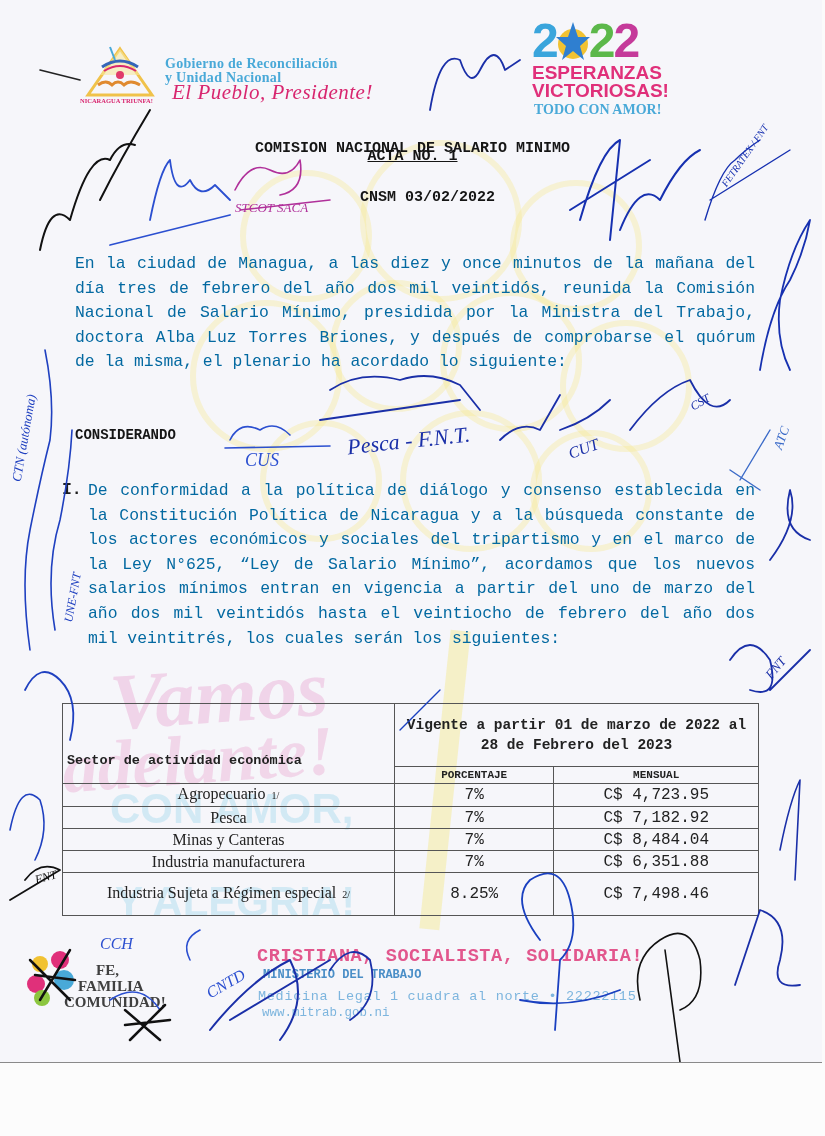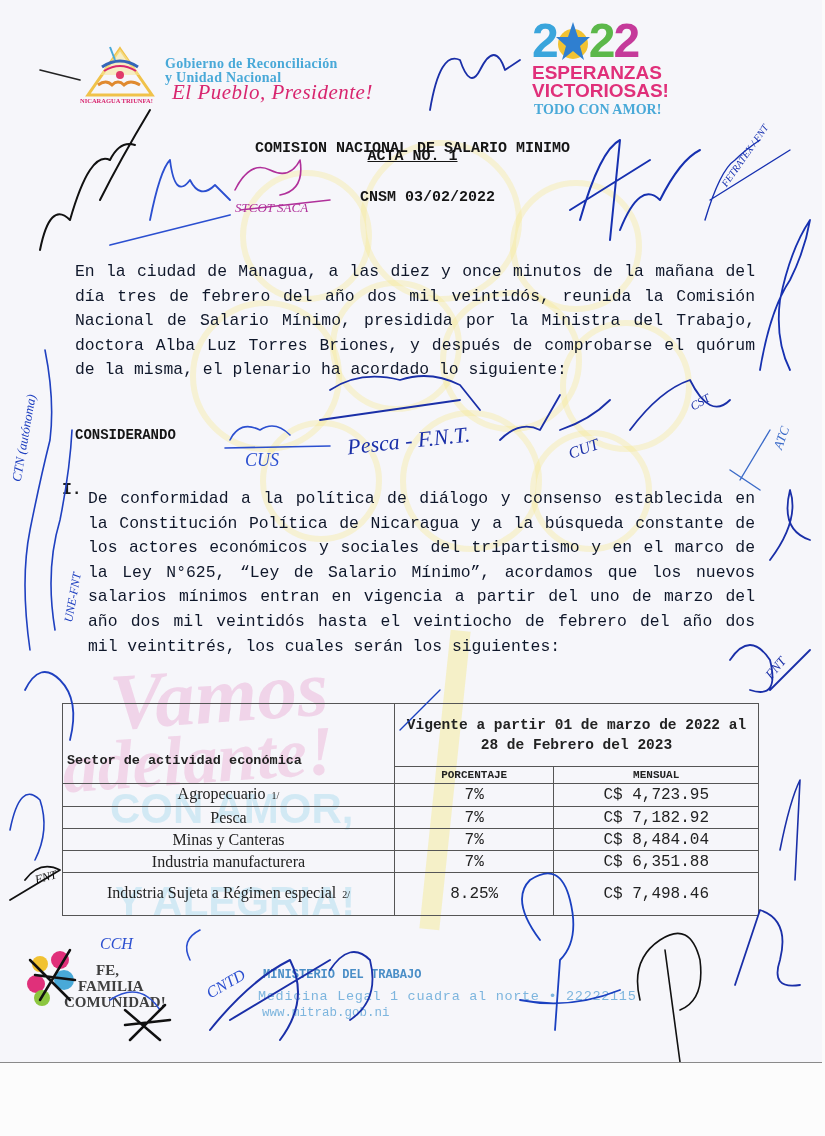--- a/index.html
+++ b/index.html
@@ -28,21 +28,21 @@
   .gov-line { position: absolute; left: 165px; font-family: "Liberation Serif", serif; font-weight: bold; color: #49a9d8; font-size: 14px; letter-spacing: 0.3px; }
   .slogan { position: absolute; left: 172px; top: 80px; font-family: "Liberation Serif", serif; font-style: italic; color: #d8266f; font-size: 21px; letter-spacing: 0.5px; }
   .logo-2022 { position: absolute; left: 532px; top: 20px; width: 190px; height: 95px; font-family: "Liberation Sans", sans-serif; font-weight: bold; }
   .y2022 { position: absolute; left: 0; top: -4px; font-size: 48px; letter-spacing: -2px; line-height: 50px; }
   .esp { position: absolute; left: 0; top: 44px; font-size: 19px; line-height: 18px; color: #e0307a; }
   .todo { position: absolute; left: 2px; top: 82px; font-family: "Liberation Serif", serif; font-size: 14px; color: #49a9d8; }
 
   .title { position: absolute; left: 0; width: 825px; text-align: center; font-weight: bold; font-size: 15px; color: #151515; }
   .underline { text-decoration: underline; }
 
-  .para { position: absolute; left: 75px; width: 680px; font-size: 16.4px; line-height: 24.6px; text-align: justify; color: #0f172a; margin-top: 8px; }
+  .para { position: absolute; left: 75px; width: 680px; font-size: 16.4px; line-height: 24.6px; text-align: justify; color: #0369a1; }
   .para p { margin: 0; }
   .consid { position: absolute; left: 75px; top: 427px; font-weight: bold; font-size: 14px; color: #151515; }
   .roman { position: absolute; left: 62px; top: 480px; font-size: 16.4px; font-weight: bold; }
 
   
   .wage-table { position: absolute; left: 62px; top: 703px; width: 697px; border-collapse: collapse; font-size: 16px; color: #222; }
   .wage-table td, .wage-table th { border: 1px solid #555; padding: 0 4px; }
   .wage-table th { font-weight: bold; }
   .th-sector { width: 322px; font-size: 13.5px; text-align: left; vertical-align: middle; padding-top: 34px !important; }
   .th-vig { font-size: 14.5px; line-height: 20px; height: 62px; text-align: center; }
@@ -174,20 +174,21 @@
       <circle cx="14" cy="14" r="8" fill="#f1c232"></circle>
       <circle cx="34" cy="10" r="9" fill="#e0307a"></circle>
       <circle cx="10" cy="34" r="9" fill="#e0307a"></circle>
       <circle cx="16" cy="48" r="8" fill="#8cc63f"></circle>
       <circle cx="38" cy="30" r="10" fill="#49a9d8"></circle>
     </svg>
     <div class="fe-text" style="top:12px;left:70px;">FE,</div>
     <div class="fe-text" style="top:28px;left:52px;">FAMILIA</div>
     <div class="fe-text" style="top:44px;left:38px;">COMUNIDAD!</div>
   </div>
+  <div class="footer-slogan">CRISTIANA, SOCIALISTA, SOLIDARIA!</div>
   <div class="footer-min">MINISTERIO DEL TRABAJO</div>
   <div class="footer-addr">Medicina Legal 1 cuadra al norte • 22222115</div>
   <div class="footer-web">www.mitrab.gob.ni</div>
 
   <svg class="sig" style="left:0;top:0;" width="825" height="1062">
     <g fill="none" stroke-linecap="round" stroke-linejoin="round">
 
       <path d="M40 70 L80 80" stroke="#222" stroke-width="1.6"></path>
       <path d="M40 250 Q50 200 70 220 Q90 150 110 160 Q120 140 135 145 M150 110 Q120 160 100 200" stroke="#111" stroke-width="2"></path>
 

